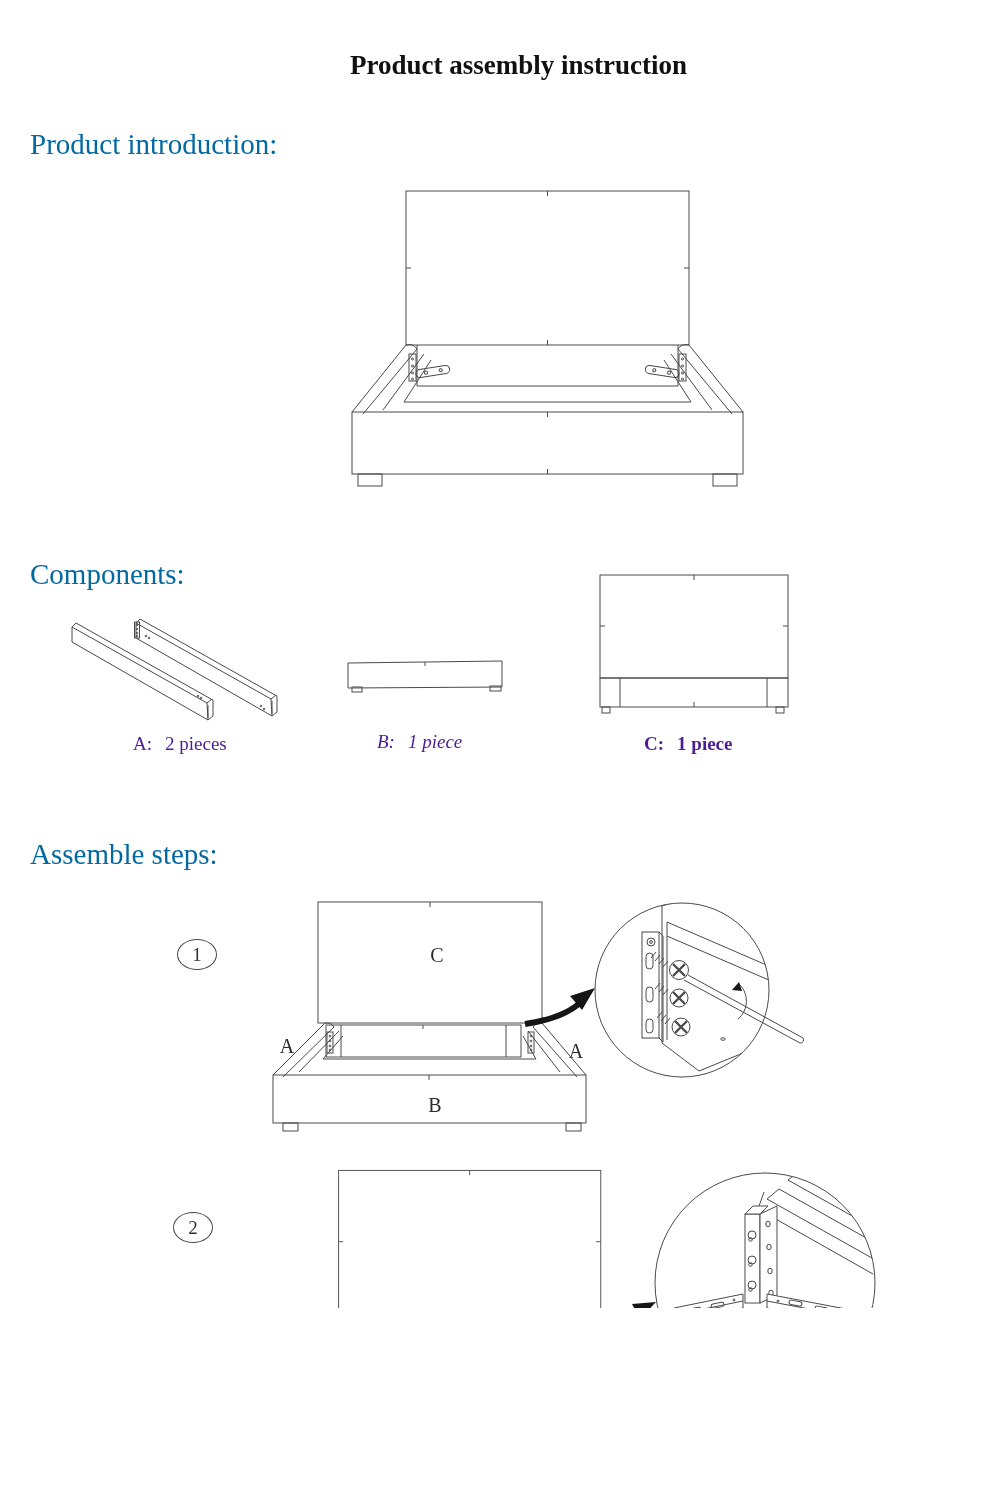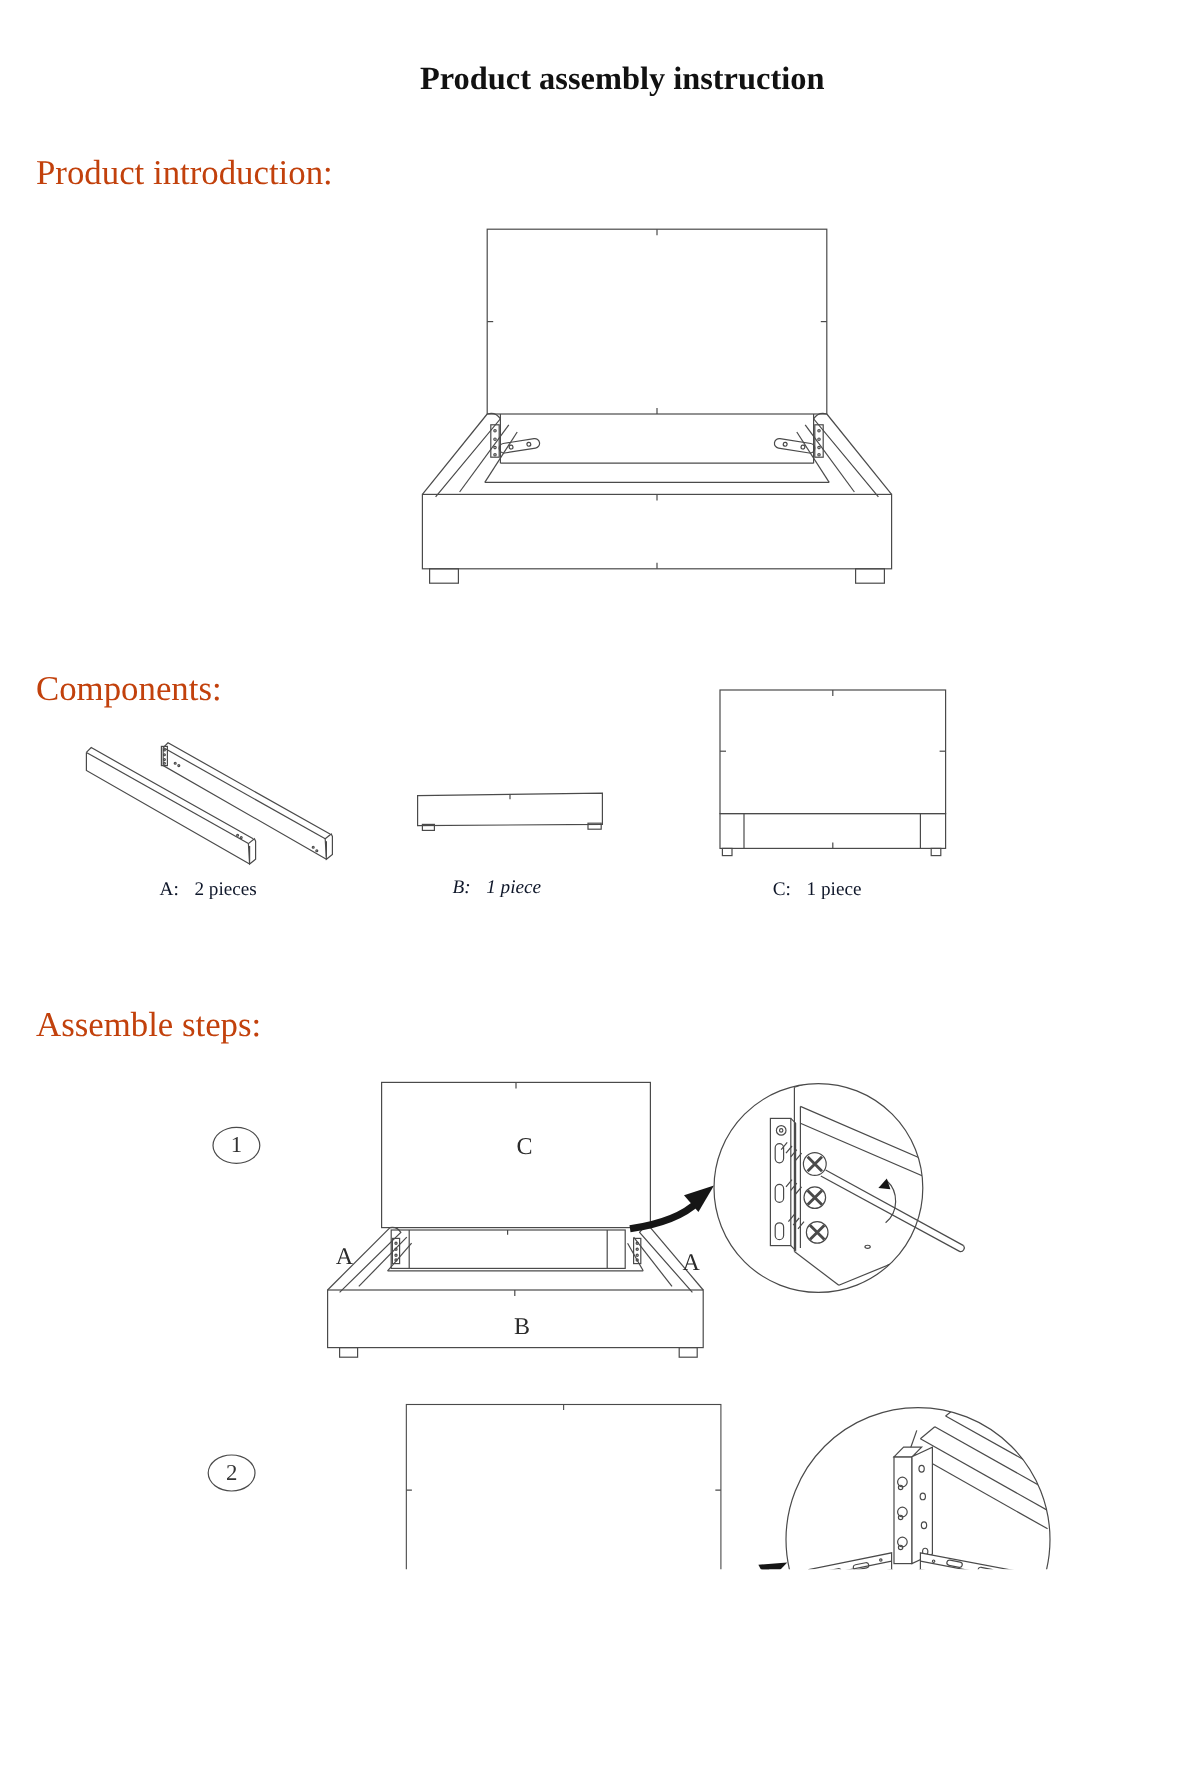--- a/index.html
+++ b/index.html
@@ -1,21 +1,21 @@
 <!DOCTYPE html>
 <html><head>
 <meta charset="utf-8">
 <style>
   html,body{margin:0;padding:0;background:#ffffff;}
   .page{position:relative;width:998px;height:1308px;background:#ffffff;overflow:hidden;
         font-family:"Liberation Serif","DejaVu Serif",serif;color:#1f1f1f;}
   .abs{position:absolute;}
   .doc-title{font-size:27px;font-weight:bold;color:#111;white-space:nowrap;}
-  .sec-heading{font-size:29px;font-weight:normal;color:#c2410c;white-space:nowrap;}
-  .comp-label{font-size:16px;color:#0f172a;white-space:nowrap;}
+  .sec-heading{font-size:29px;font-weight:normal;color:#0369a1;white-space:nowrap;}
+  .comp-label{font-size:19px;color:#4c1d95;white-space:nowrap;}
   .comp-label .qty{margin-left:13px;}
   .badge{width:40px;height:31px;border:1px solid #4a4a4a;border-radius:50%;
          display:flex;align-items:center;justify-content:center;font-size:19px;color:#333;
          box-sizing:border-box;background:#fff;}
   svg{display:block;overflow:visible;}
   svg .ln{stroke:#4a4a4a;stroke-width:1;fill:none;}
   svg .fill-dark{fill:#161616;stroke:none;}
   svg text{font-family:"Liberation Serif","DejaVu Serif",serif;font-size:20px;fill:#2b2b2b;stroke:none;}
 </style>
 </head>
@@ -144,21 +144,21 @@
       <rect x="180" y="136" width="8" height="6"></rect>
     </g>
   </svg>
 
   <div class="abs comp-label" style="left:133px;top:733px;">
     <span>A:</span><span class="qty">2 pieces</span>
   </div>
   <div class="abs comp-label" style="left:377px;top:731px;font-style:italic;">
     <span>B:</span><span class="qty">1 piece</span>
   </div>
-  <div class="abs comp-label" style="left:644px;top:733px;">
+  <div class="abs comp-label" style="left:644px;top:733px;font-weight:bold;">
     <span>C:</span><span class="qty">1 piece</span>
   </div>
 
   <div class="abs sec-heading" style="left:30px;top:838px;">Assemble steps:</div>
 
   <div class="abs badge" style="left:177px;top:939px;">
     <span>1</span>
   </div>
 
   <svg class="abs" style="left:273px;top:896px;" width="332" height="246" viewBox="0 0 332 246">

